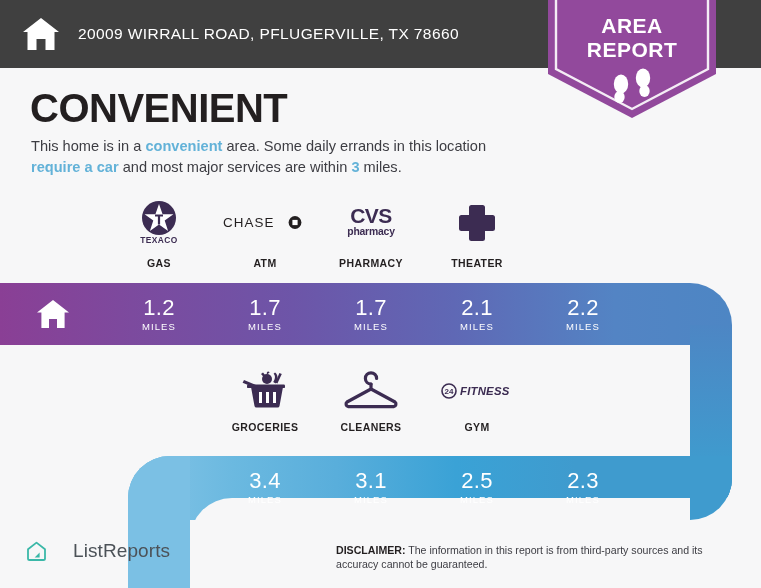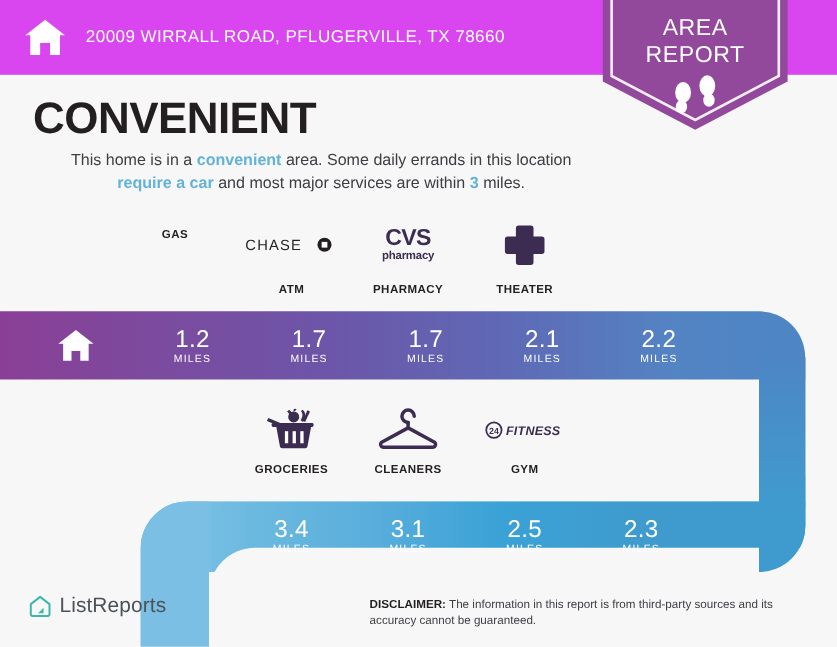--- a/index.html
+++ b/index.html
@@ -8,58 +8,58 @@
     background:#f7f7f8;
     font-family:"Liberation Sans", sans-serif;
     overflow:hidden;
     position:relative;
   }
   #page{position:relative;width:761px;height:588px;overflow:hidden;background:#f7f7f8;}
 
   
   .header{
     position:absolute;left:0;top:0;width:761px;height:68px;
-    background:#d946ef;
+    background:#404040;
     display:flex;align-items:center;
   }
   .header-home{margin-left:22px;width:38px;height:34px;display:block;}
   .header-address{
     margin-left:18px;color:#ffffff;font-size:15.5px;letter-spacing:.4px;
     font-weight:400;white-space:nowrap;
   }
 
   
   .badge{
     position:absolute;left:540px;top:0;width:184px;height:124px;
     z-index:7;
   }
   .badge svg{display:block;}
   .badge-text{
     position:absolute;left:0;top:14px;width:184px;text-align:center;
     color:#ffffff;font-size:21px;line-height:24px;letter-spacing:.5px;
-    font-weight:400;pointer-events:none;
+    font-weight:700;pointer-events:none;
   }
 
   
   .title{
     position:absolute;left:30px;top:86px;
     font-size:40px;font-weight:bold;color:#231f20;letter-spacing:-0.5px;
   }
   .subtitle{
-    position:absolute;left:42px;top:136px;width:500px;
-    font-size:14.6px;line-height:21px;color:#3d3d43;text-align:center;
+    position:absolute;left:31px;top:136px;width:500px;
+    font-size:14.6px;line-height:21px;color:#3d3d43;
   }
   .hl{color:#63b2d8;font-weight:bold;}
 
   
   .band{position:absolute;left:0;top:282px;width:761px;height:306px;z-index:1;}
 
   
   .row{position:absolute;height:62px;z-index:3;display:flex;}
-  .row1{left:16px;top:283px;}
+  .row1{left:0;top:283px;}
   .row2{left:212px;top:456px;}
   .cell{
     width:106px;height:62px;
     display:flex;flex-direction:column;align-items:center;justify-content:center;
     color:#ffffff;
   }
   .cell .num{font-size:22px;line-height:23px;font-weight:400;letter-spacing:.3px;}
   .cell .unit{font-size:9.5px;letter-spacing:1.1px;margin-top:2px;}
   .cell.home-cell{justify-content:center;}
   .home-cell svg{width:34px;height:30px;display:block;}
@@ -73,21 +73,21 @@
     align-items:center;justify-content:flex-start;
   }
   .iconbox{height:50px;display:flex;align-items:center;justify-content:center;}
   .iconlabel{
     margin-top:9px;font-size:10.5px;font-weight:bold;color:#231f20;
     letter-spacing:.4px;white-space:nowrap;
   }
   .iconrow2 .iconbox{height:42px;}
 
   
-  .logo{position:absolute;left:26px;top:540px;display:flex;align-items:center;z-index:6;}
+  .logo{position:absolute;left:26px;top:540px;display:flex;align-items:center;z-index:6;gap:19px;}
   .logo svg{width:21px;height:21px;display:block;}
   .logo-text{margin-left:7px;font-size:19px;color:#4c5258;letter-spacing:.1px;}
   .disclaimer{
     position:absolute;left:336px;top:543px;width:404px;z-index:6;
     font-size:10.6px;line-height:14px;color:#3d3d43;
   }
   .disclaimer b{color:#231f20;}
 </style>
 </head>
 <body>
@@ -196,20 +196,28 @@
     <path fill="url(#gBot)" d="M170 174 H 690 V 238 H 170 Z"></path>
     <path fill="#7bc0e4" d="M128 216 A 42 42 0 0 1 170 174 H 190 V 216 Z"></path>
     <rect x="128" y="216" width="62" height="90" fill="#7bc0e4"></rect>
     <path fill="#f7f7f8" d="M190 306 V 258 A 42 42 0 0 1 232 216 H 761 V 306 Z"></path>
     <path fill="#3f9bce" d="M690 174 H 732 V 196 A 42 42 0 0 1 690 238 Z"></path>
   </svg>
 
   <div class="iconrow iconrow1">
 
     <div class="iconcell">
+      <div class="iconbox">
+        <svg width="44" height="46" viewBox="0 0 44 46">
+          <circle cx="22" cy="18" r="17" fill="#3c2c52"></circle>
+          <path fill="#ffffff" d="M22 4 L25.6 14.2 L36.4 14.2 L27.7 20.6 L31.1 30.9 L22 24.5 L12.9 30.9 L16.3 20.6 L7.6 14.2 L18.4 14.2 Z"></path>
+          <path fill="#3c2c52" d="M18 14.5 H26 V16.6 H23.1 V24.4 H20.9 V16.6 H18 Z"></path>
+          <text x="22" y="43" font-family="Liberation Sans, sans-serif" font-size="8.4" font-weight="bold" fill="#3c2c52" text-anchor="middle" letter-spacing="0.4">TEXACO</text>
+        </svg>
+      </div>
       <div class="iconlabel">GAS</div>
     </div>
 
     <div class="iconcell">
       <div class="iconbox">
         <svg width="84" height="20" viewBox="0 0 84 20">
           <text x="0" y="14" font-family="Liberation Sans, sans-serif" font-size="13.4" fill="#231f20" letter-spacing="1.1">CHASE</text>
           <circle cx="72" cy="9.5" r="6.4" fill="#231f20"></circle>
           <rect x="69.4" y="6.9" width="5.2" height="5.2" fill="#ffffff"></rect>
         </svg>

